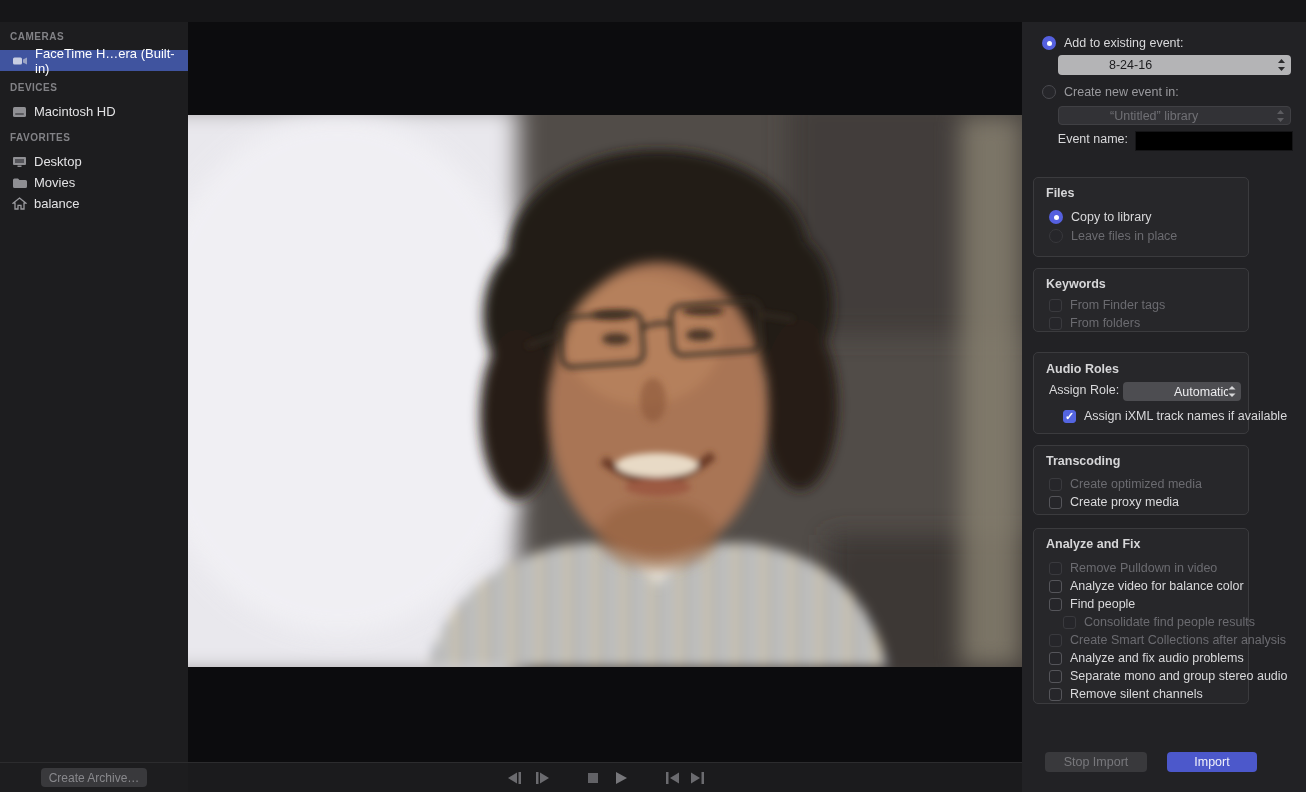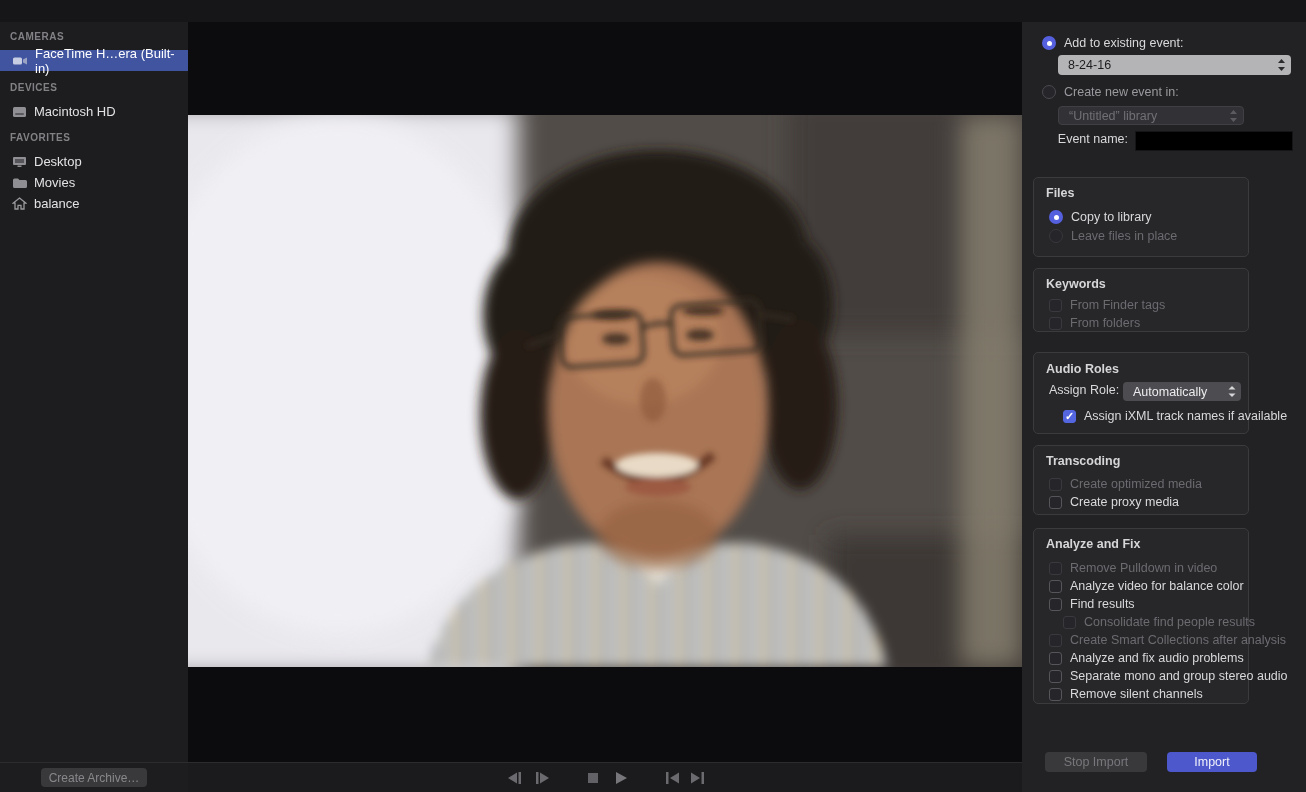--- a/index.html
+++ b/index.html
@@ -43,21 +43,21 @@
   .radio.off.dis { border-color:#38383c; }
   .cb { width:13px; height:13px; border-radius:3px; border:1px solid #55555a; background:#26262a; flex:0 0 auto; position:relative; }
   .cb.dis { border-color:#3a3a3e; }
   .cb.on { background:#5465e0; border-color:#5465e0; }
   .cb.on::after { content:"✓"; position:absolute; left:1px; top:-1px; color:#fff; font-size:11px; font-weight:bold; }
   .lbl { color:#d9d9db; font-size:12.5px; white-space:nowrap; }
   .lbl.dim { color:#9a9a9e; }
   .lbl.dis { color:#6b6b70; }
   .prow { position:absolute; display:flex; align-items:center; gap:8px; }
 
-  .select { position:absolute; border-radius:4px; display:flex; align-items:center; }
+  .select { position:absolute; border-radius:4px; display:flex; align-items:center;padding-left:41px; }
   .select .val { flex:1; padding-left:10px; font-size:12.5px; white-space:nowrap; overflow:hidden; }
   .select .chev { margin-right:5px; flex:0 0 auto; display:flex; }
   .select.light { background:#b4b4b6; height:20px; }
   .select.light .val { color:#1d1d1f; }
   .select.darkdis { background:#323236; border:1px solid #404044; height:19px; }
   .select.darkdis .val { color:#707075; }
   .select.gray { background:#4d4d51; height:19px; }
   .select.gray .val { color:#ececee; }
 
   .evt-input { position:absolute; background:#000; border:1px solid #151517; height:20px; }
@@ -235,21 +235,21 @@
             <polygon points="4.5,1 8,5 1,5" fill="#2b2b2d"></polygon>
             <polygon points="4.5,13 1,9 8,9" fill="#2b2b2d"></polygon>
           </svg>
       </span>
     </div>
 
     <div class="prow" style="left:20px; top:63px">
       <span class="radio off"></span>
       <span class="lbl dim">Create new event in:</span>
     </div>
-    <div class="select darkdis" style="left:36px; top:84px; width:186px">
+    <div class="select darkdis" style="left:36px; top:84px; width:233px">
       <span class="val">“Untitled” library</span>
       <span class="chev">
         <svg width="9" height="14" viewBox="0 0 9 14">
             <polygon points="4.5,1 8,5 1,5" fill="#5c5c60"></polygon>
             <polygon points="4.5,13 1,9 8,9" fill="#5c5c60"></polygon>
           </svg>
       </span>
     </div>
 
     <div class="prow" style="left:20px; top:110px; width:86px; justify-content:flex-end">
@@ -318,21 +318,21 @@
       <div class="prow" style="left:15px; top:32px">
         <span class="cb dis"></span>
         <span class="lbl dis">Remove Pulldown in video</span>
       </div>
       <div class="prow" style="left:15px; top:50px">
         <span class="cb"></span>
         <span class="lbl">Analyze video for balance color</span>
       </div>
       <div class="prow" style="left:15px; top:68px">
         <span class="cb"></span>
-        <span class="lbl">Find results</span>
+        <span class="lbl">Find people</span>
       </div>
       <div class="prow" style="left:29px; top:86px">
         <span class="cb dis"></span>
         <span class="lbl dis">Consolidate find people results</span>
       </div>
       <div class="prow" style="left:15px; top:104px">
         <span class="cb dis"></span>
         <span class="lbl dis">Create Smart Collections after analysis</span>
       </div>
       <div class="prow" style="left:15px; top:122px">

